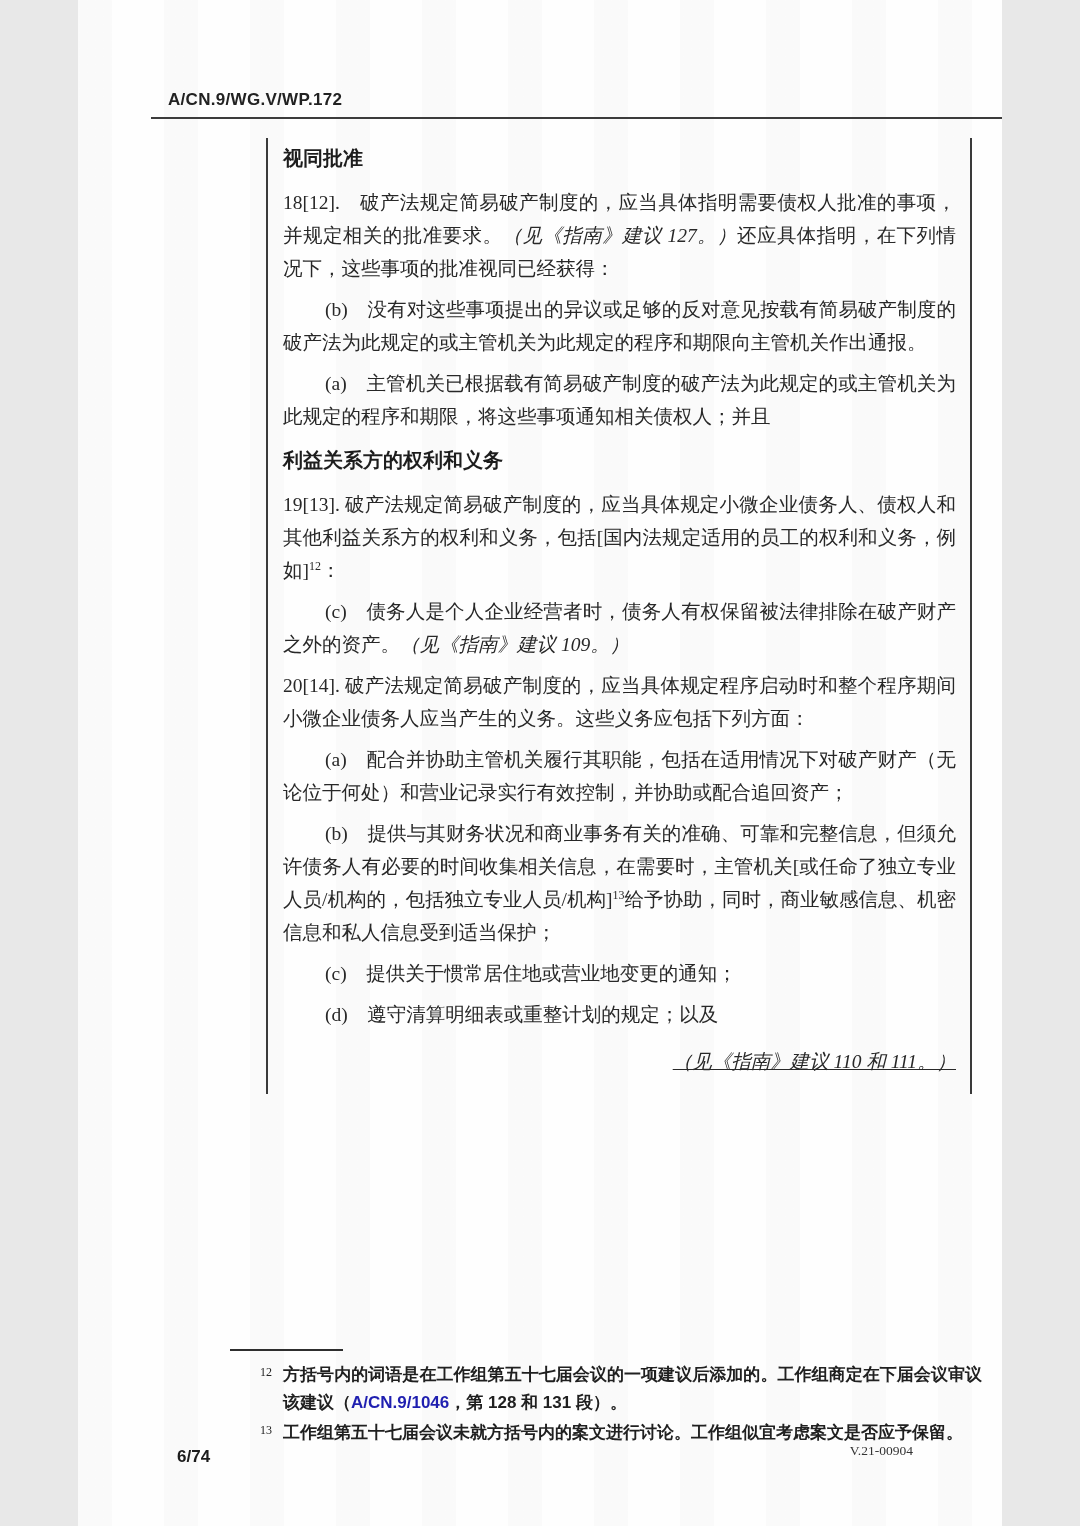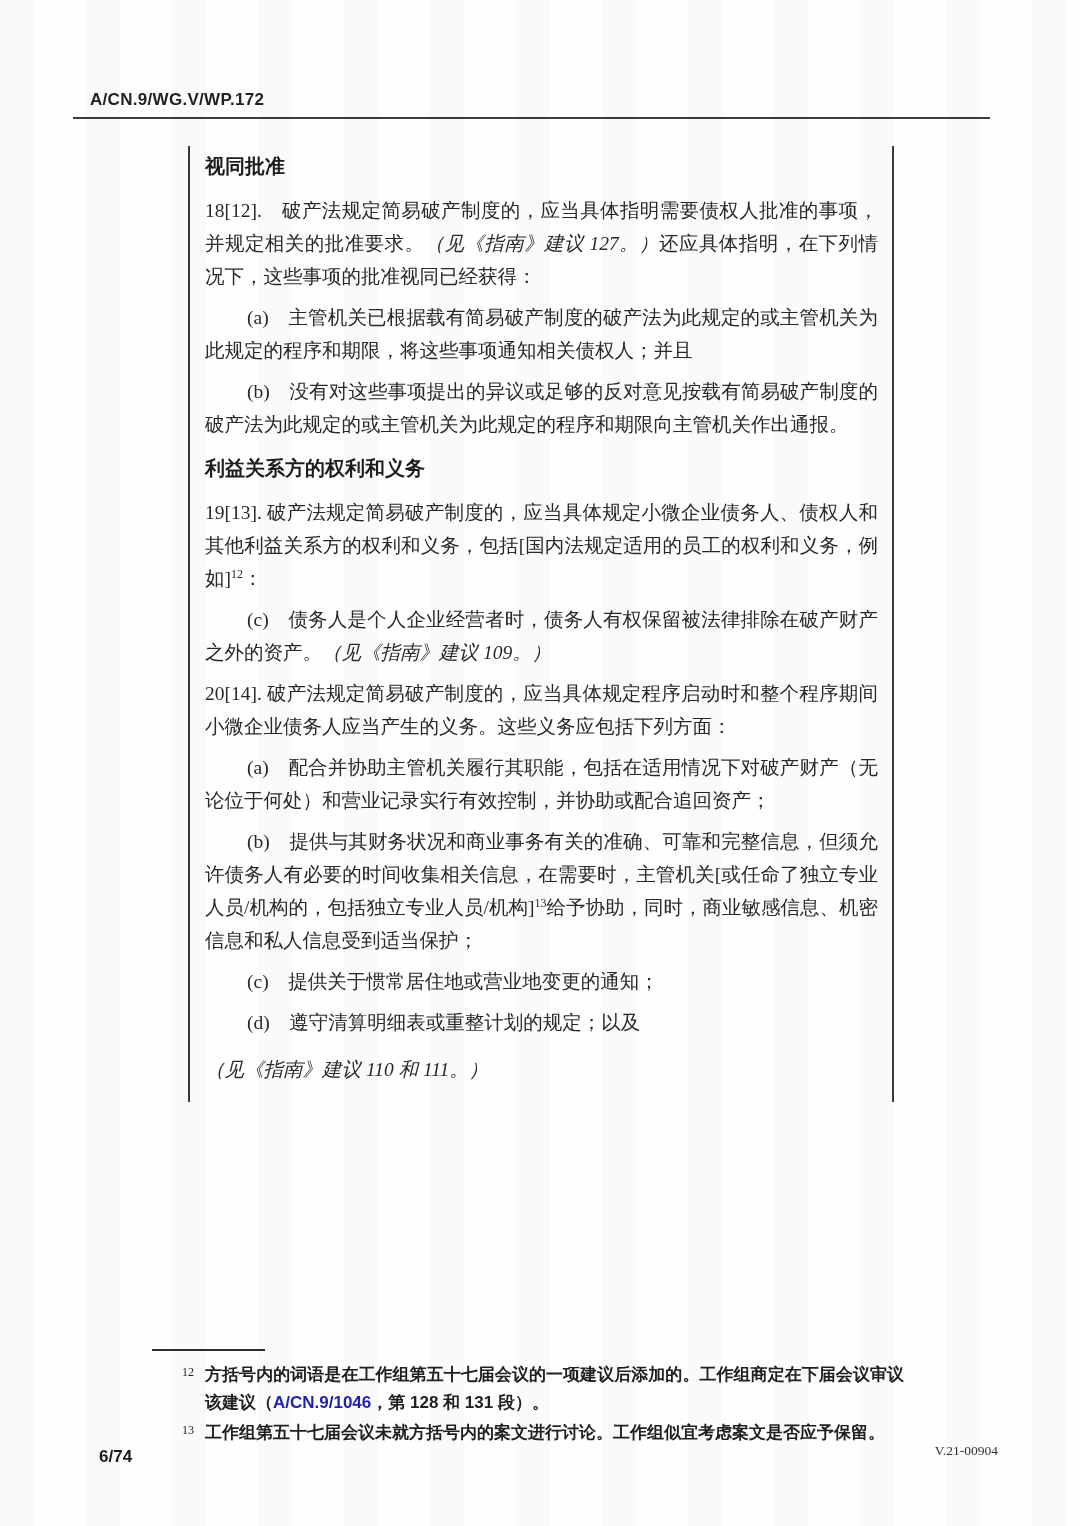--- a/index.html
+++ b/index.html
@@ -1,39 +1,39 @@
 <!DOCTYPE html>
 <html lang="zh"><head>
 <meta charset="utf-8">
 <style>
   html,body{margin:0;padding:0;background:#e8e8e8;}
   .page{
     position:relative;
-    width:1080px;height:1526px;
+    width:924px;height:1526px;
     margin:0 auto;
     background:#fefefe;
     background-image:repeating-linear-gradient(90deg,
       rgba(0,0,0,0.014) 0px, rgba(0,0,0,0.014) 34px,
       rgba(0,0,0,0) 34px, rgba(0,0,0,0) 86px);
     overflow:hidden;
     color:#282828;
   }
   
   .doc-symbol{
     position:absolute;left:90px;top:90px;
     font:bold 17px/20px "Liberation Sans","DejaVu Sans",sans-serif;
     letter-spacing:.3px;color:#222;
   }
   .header-rule{
     position:absolute;left:73px;top:117px;width:917px;height:2px;
     background:#3c3c3c;
   }
   
   .content{
-    position:absolute;left:188px;top:146px;width:706px;
+    position:absolute;left:188px;top:138px;width:706px;
     box-sizing:border-box;
     border-left:2px solid #3a3a3a;
     border-right:2px solid #3a3a3a;
     padding:5px 14px 16px 15px;
   }
   .para{
     margin:0 0 8px 0;
     font:19.5px/33px "Liberation Serif","DejaVu Serif",serif;
     text-align:justify;
     color:#282828;
@@ -48,21 +48,21 @@
     font:bold 20px/26px "Liberation Sans","DejaVu Sans",sans-serif;
     color:#1d1d1d;
   }
   .content .subhead:first-child{margin-top:2px;}
   .sechead{
     margin:19px 0 15px 0;
     font:bold 20.5px/26px "Liberation Sans","DejaVu Sans",sans-serif;
     color:#1d1d1d;
   }
   .sechead .secnum{margin-right:22px;}
-  .final-cite{margin-top:14px;margin-bottom:0;text-align:left;}
+  .final-cite{margin-top:14px;margin-bottom:0;text-align:right;text-decoration:underline;}
   
   .footnote-sep{
     position:absolute;left:152px;top:1349px;width:113px;height:2px;
     background:#2e2e2e;
   }
   .footnotes{
     position:absolute;left:182px;top:1361px;width:722px;
     font:600 17px/27.5px "Liberation Sans","DejaVu Sans",sans-serif;
     color:#202020;
   }
@@ -75,42 +75,42 @@
   .fn-text{flex:1;text-align:justify;}
   .doclink{color:#1f1fb0;text-decoration:none;cursor:pointer;}
   
   .page-num{
     position:absolute;left:87px;top:1447px;
     font:bold 17px/20px "Liberation Sans","DejaVu Sans",sans-serif;
     color:#1c1c1c;
     margin-left:12px;
   }
   .doc-code{
-    position:absolute;right:82px;top:1443px;
+    position:absolute;right:89px;top:1443px;
     font:13.5px/16px "Liberation Serif","DejaVu Serif",serif;
     color:#333;
   }
 </style>
 </head>
 <body>
 
 <div class="page">
 
   <div class="doc-symbol">A/CN.9/WG.V/WP.172</div>
   <div class="header-rule"></div>
 
   <main class="content">
 
     <h3 class="subhead">视同批准</h3>
 
     <p class="para"><span>18[12].　破产法规定简易破产制度的，应当具体指明需要债权人批准的事项，并规定相关的批准要求。</span><span class="cite">（见《指南》建议 127。）</span><span>还应具体指明，在下列情况下，这些事项的批准视同已经获得：</span></p>
 
+    <p class="para item">(b)　没有对这些事项提出的异议或足够的反对意见按载有简易破产制度的破产法为此规定的或主管机关为此规定的程序和期限向主管机关作出通报。</p>
+
     <p class="para item">(a)　主管机关已根据载有简易破产制度的破产法为此规定的或主管机关为此规定的程序和期限，将这些事项通知相关债权人；并且</p>
-
-    <p class="para item">(b)　没有对这些事项提出的异议或足够的反对意见按载有简易破产制度的破产法为此规定的或主管机关为此规定的程序和期限向主管机关作出通报。</p>
 
 
     <h3 class="subhead">利益关系方的权利和义务</h3>
 
     <p class="para"><span>19[13]. 破产法规定简易破产制度的，应当具体规定小微企业债务人、债权人和其他利益关系方的权利和义务，包括[国内法规定适用的员工的权利和义务，例如]</span><sup>12</sup><span>：</span></p>
 
 
 
     <p class="para item"><span>(c)　债务人是个人企业经营者时，债务人有权保留被法律排除在破产财产之外的资产。</span><span class="cite">（见《指南》建议 109。）</span></p>
 

